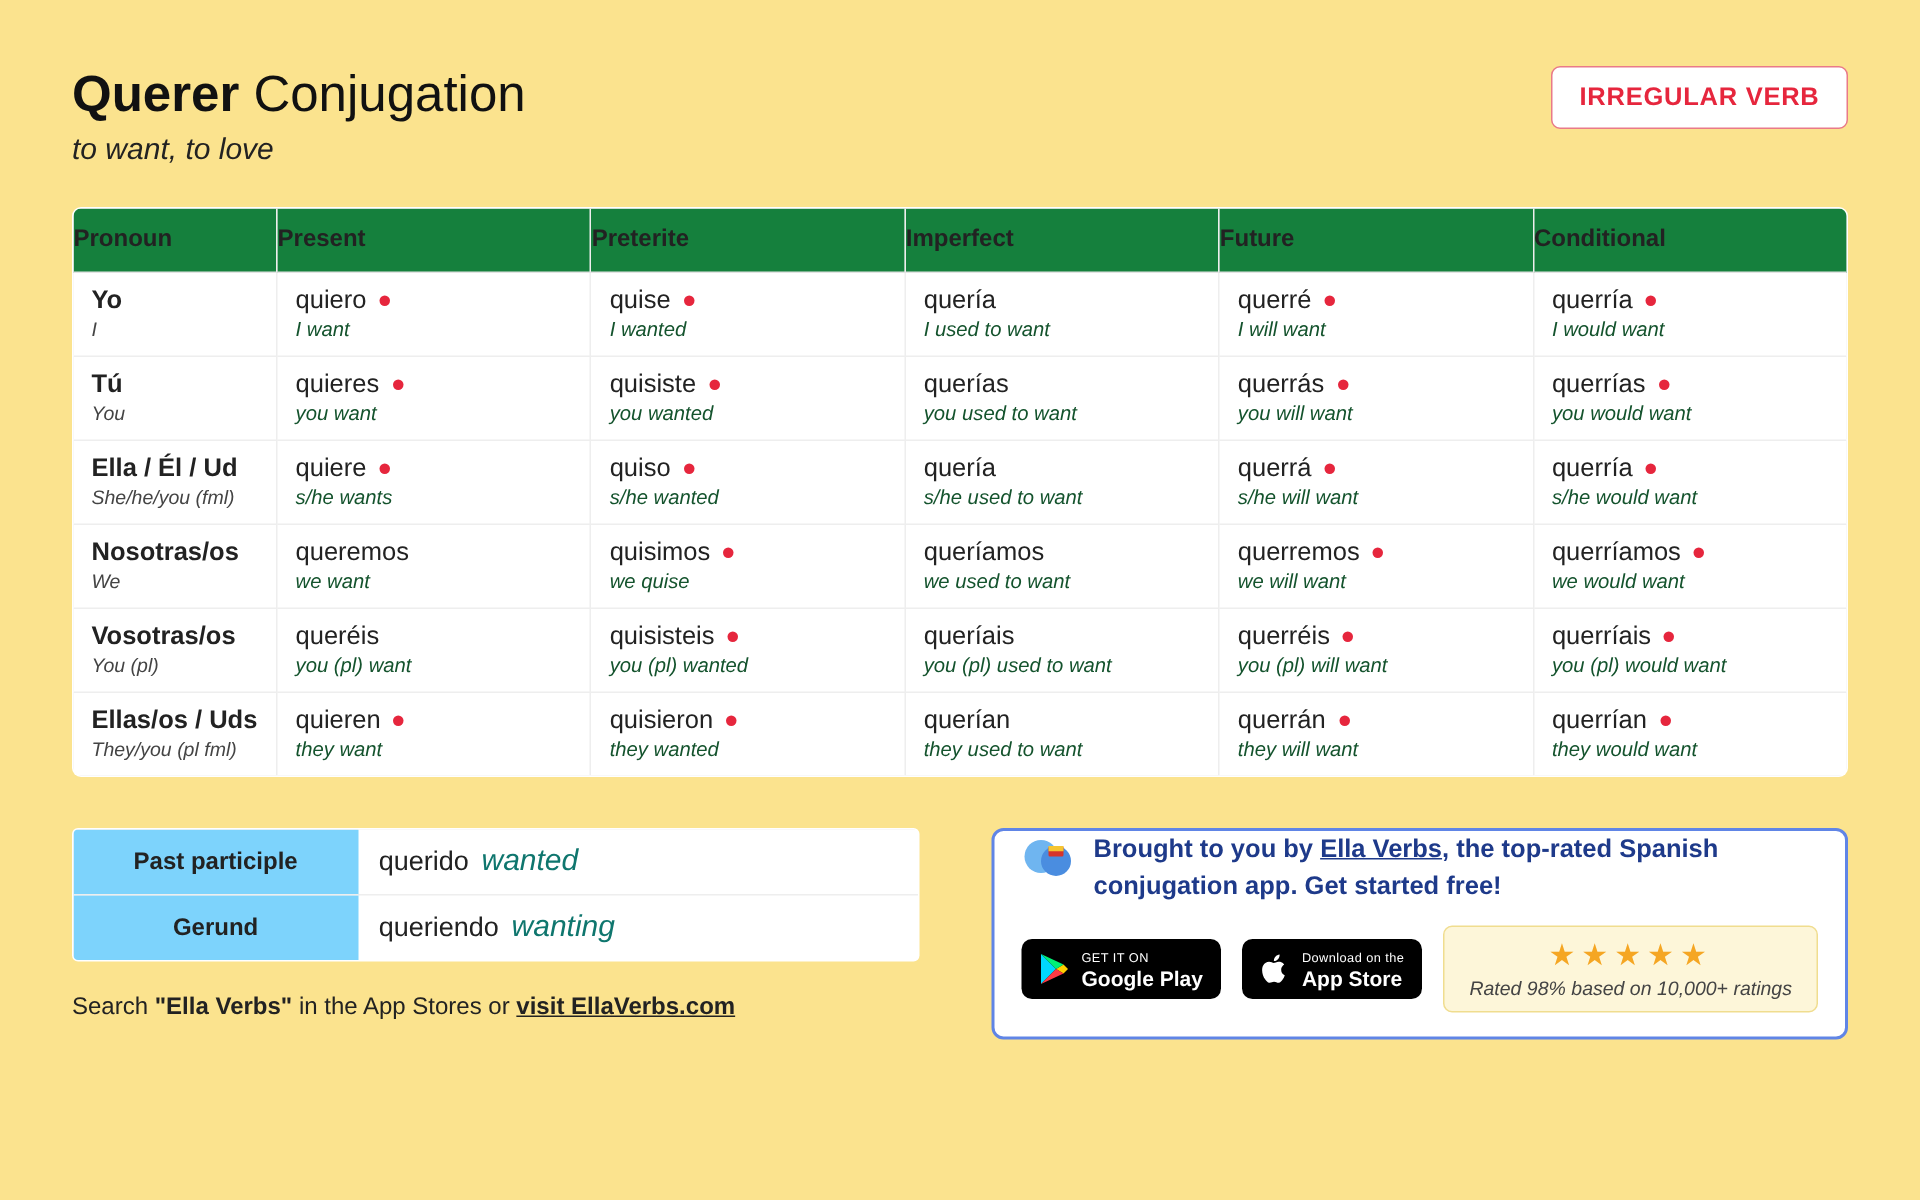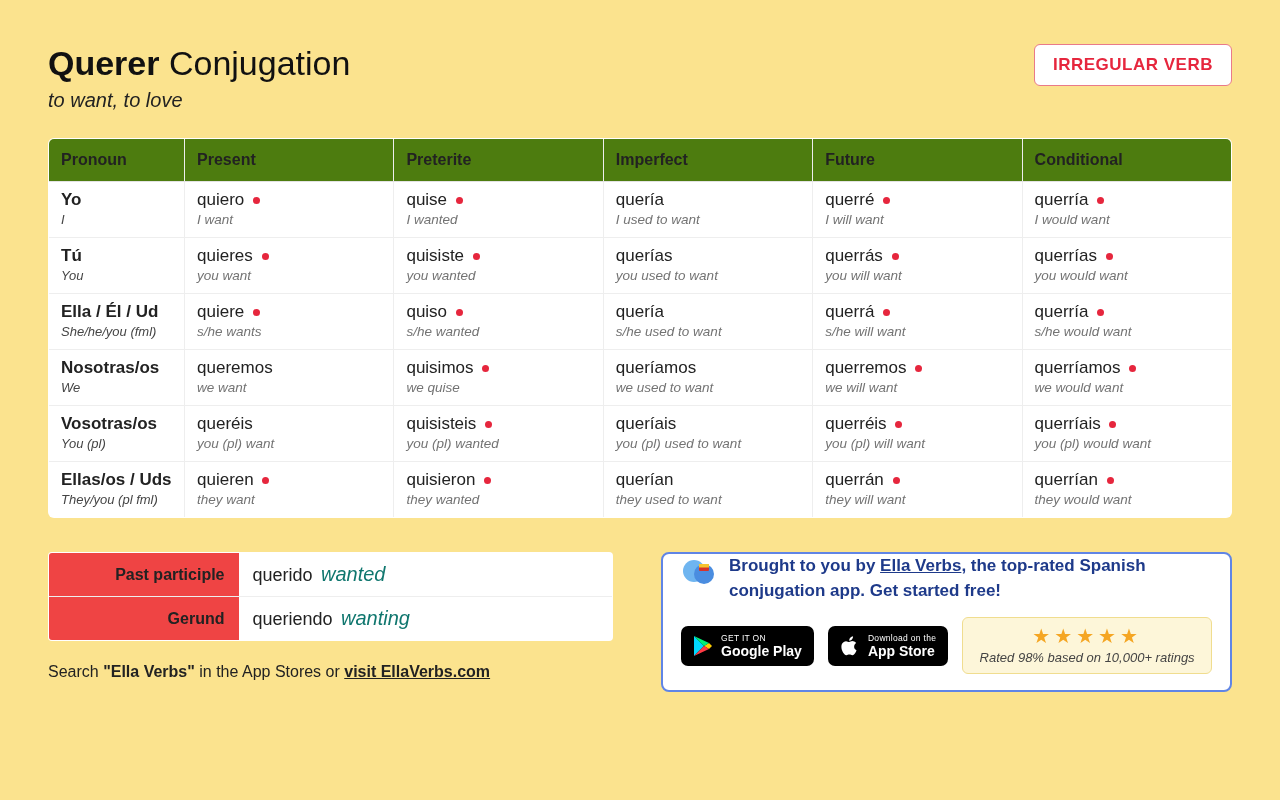--- a/index.html
+++ b/index.html
@@ -33,53 +33,53 @@
     margin-top: 26px;
     background: #fff;
     border: 1px solid #e3e3e3;
     border-radius: 6px;
     overflow: hidden;
     table-layout: fixed;
   }
   table.conj col.pron { width: 11.5%; }
   table.conj col.tense { width: 17.7%; }
   table.conj th {
-    background: #4d7c0f;
+    background: #15803d;
     text-align: left;
-    padding: 12px 12px;
+    padding: 12px 0;
     font-weight: 700;
     font-size: 16px;
     border-bottom: 1px solid #e3e3e3;
     border-right: 1px solid #eee;
   }
   table.conj td {
     padding: 8px 12px 10px;
     border-bottom: 1px solid #eee;
     border-right: 1px solid #eee;
     vertical-align: top;
   }
   table.conj tr:last-child td { border-bottom: none; }
   table.conj th:last-child, table.conj td:last-child { border-right: none; }
   .pron-main { font-weight: 600; font-size: 17px; }
   .pron-sub { font-style: italic; color: #444; font-size: 13px; margin-top: 2px; }
   .form { font-size: 17px; }
   .dot { display: inline-block; width: 7px; height: 7px; background: #e6263d; border-radius: 50%; margin-left: 4px; vertical-align: middle; }
-  .trans { font-style: italic; color: #737373; font-size: 13.5px; margin-top: 2px; }
+  .trans { font-style: italic; color: #14532d; font-size: 13.5px; margin-top: 2px; }
 
   .lower { display: flex; gap: 48px; margin-top: 34px; align-items: flex-start; }
   .left { flex: 0 0 565px; }
   table.parts {
     width: 100%; border-collapse: collapse; background: #fff;
     border: 1px solid #e3e3e3; border-radius: 4px; overflow: hidden;
   }
   table.parts td, table.parts th {
     padding: 10px 14px; border-bottom: 1px solid #eee; font-size: 16px;
   }
   table.parts tr:last-child td, table.parts tr:last-child th { border-bottom: none; }
-  table.parts th { background: #ef4444; text-align: right; font-weight: 700; width: 190px; }
+  table.parts th { background: #7dd3fc; text-align: center; font-weight: 700; width: 190px; }
   .partform { font-size: 18px; }
   .parttrans { font-style: italic; color: #0f766e; font-size: 20px; margin-left: 4px; }
 
   .search-line { margin-top: 22px; font-size: 16px; }
   .search-line .bold { font-weight: 700; }
   .search-line .link { text-decoration: underline; font-weight: 600; }
 
   .promo {
     flex: 1;
     background: #fff;

